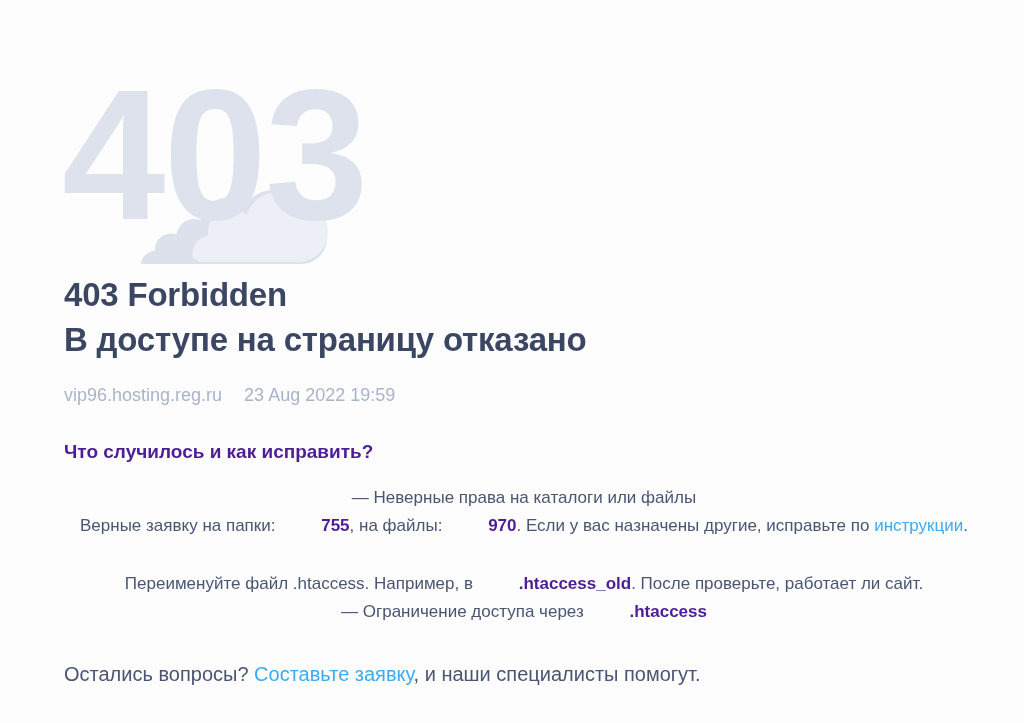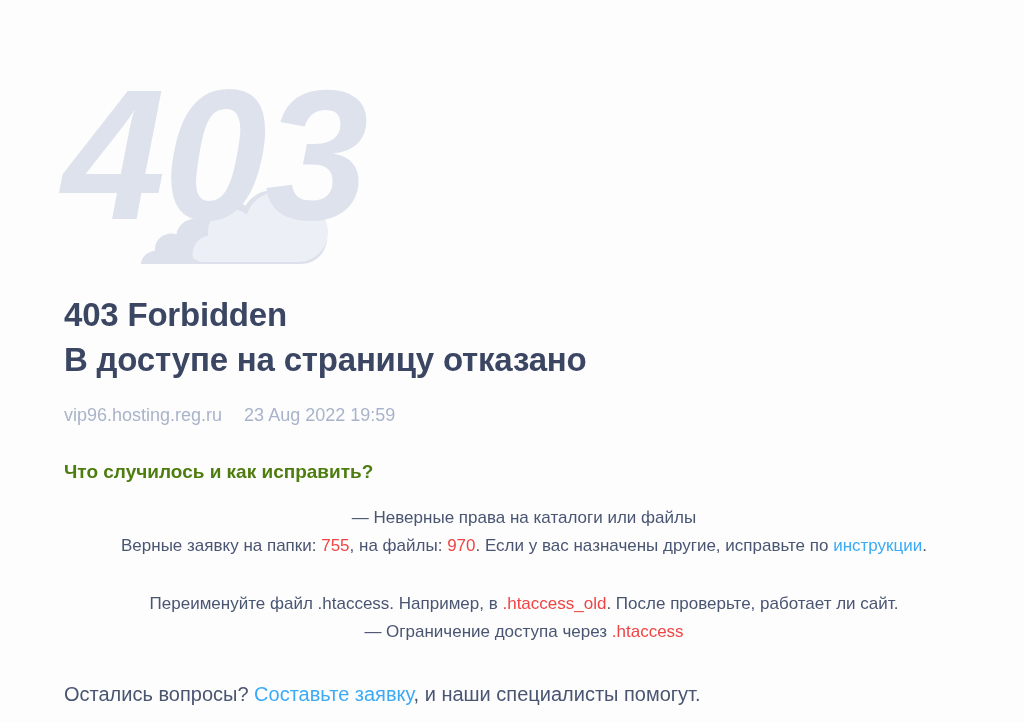--- a/index.html
+++ b/index.html
@@ -23,21 +23,20 @@
     height: 723px;
   }
 
   
   .hero {
     position: absolute;
     left: 0;
     top: 0;
     width: 895px;
     height: 272px;
-    font-style: italic;
   }
 
   .cloud {
     position: absolute;
     left: 112px;
     top: 190px;
     width: 215px;
     height: 74px;
   }
   .cloud-back {
@@ -64,21 +63,21 @@
     font-weight: bold;
     letter-spacing: -2px;
     color: #dde2ec;
     user-select: none;
   }
 
   
   .content {
     position: absolute;
     left: 64px;
-    top: 292px;
+    top: 272px;
     width: 920px;
   }
 
   h1.title {
     margin: 0;
     font-size: 33px;
     line-height: 45px;
     font-weight: bold;
     color: #3b4663;
     letter-spacing: -0.2px;
@@ -97,39 +96,40 @@
   }
   .meta .host {
     margin-right: 22px;
   }
 
   h2.section-title {
     margin: 34px 0 8px 0;
     font-size: 19px;
     line-height: 24px;
     font-weight: bold;
-    color: #4d7c0f;
+    color: #4c1d95;
   }
 
   .block {
     margin-top: 20px;
     font-size: 17px;
     line-height: 28px;
     color: #4a5572;
   }
   .block.second {
     margin-top: 30px;
   }
   .block .row {
     white-space: nowrap;
     text-align: center;
   }
   .block b {
-    font-weight: normal;
-    color: #ef4444;
+    font-weight: bold;
+    color: #4c1d95;
+    margin-left: 41px;
   }
 
   .outro {
     margin-top: 34px;
     font-size: 20px;
     line-height: 28px;
     color: #4a5572;
     white-space: nowrap;
   }
 

